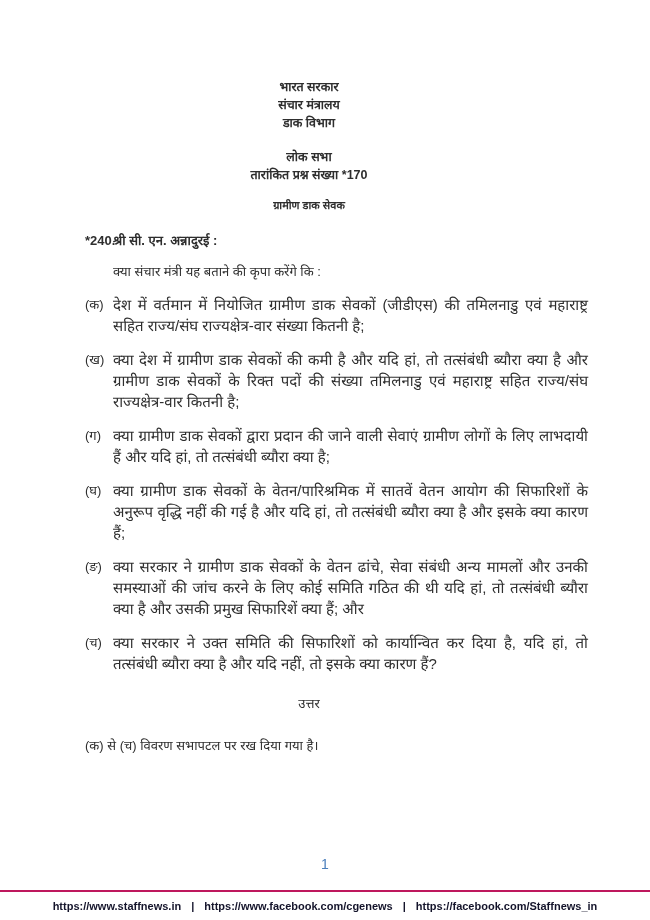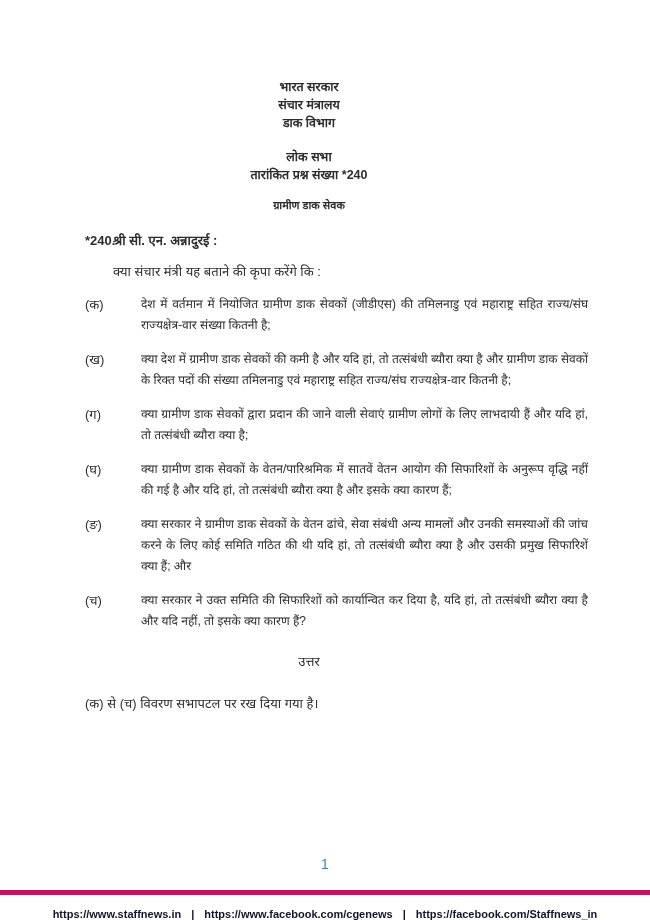--- a/index.html
+++ b/index.html
@@ -61,24 +61,23 @@
     margin-bottom: 13px;
   }
   .q-label {
     flex: 0 0 28px;
     width: 28px;
     font-size: 13px;
     line-height: 21px;
   }
   .q-text {
     flex: 1;
-    font-size: 12px;
+    font-size: 15px;
     line-height: 21px;
     text-align: justify;
-    margin-left: 28px;
   }
   .answer-heading {
     font-weight: 400;
     font-size: 13px;
     line-height: 18px;
     margin-top: 8px;
     margin-bottom: 22px;
   }
   .minister-line {
     font-weight: 700;
@@ -99,23 +98,23 @@
     text-align: center;
     font-size: 14px;
     color: #4a7ebb;
   }
   .footer {
     position: absolute;
     left: 0;
     right: 0;
     bottom: 0;
     height: 30px;
-    border-top: 5px solid #be185d;
+    border-top: 2px solid #be185d;
     display: flex;
-    align-items: flex-end;
+    align-items: center;
     justify-content: center;
     gap: 10px;
     font-size: 11px;
     font-weight: 700;
     color: #14142b;
     background: #ffffff;
   }
   .footer a {
     color: #14142b;
     text-decoration: none;
@@ -128,21 +127,21 @@
 <div class="page">
 
   <div class="hdr-block center">
     <div class="hdr-line">भारत सरकार</div>
     <div class="hdr-line">संचार मंत्रालय</div>
     <div class="hdr-line">डाक विभाग</div>
   </div>
 
   <div class="session-block center">
     <div class="hdr-line">लोक सभा</div>
-    <div class="hdr-line">तारांकित प्रश्न संख्या *240</div>
+    <div class="hdr-line">तारांकित प्रश्न संख्या *170</div>
   </div>
 
   <div class="subject center">ग्रामीण डाक सेवक</div>
 
   <div class="askers">
     <div class="asker-row">
       <span class="asker-num">*240.</span>
       <span class="asker-name">श्री सी. एन. अन्नादुरई :</span>
     </div>
   </div>

